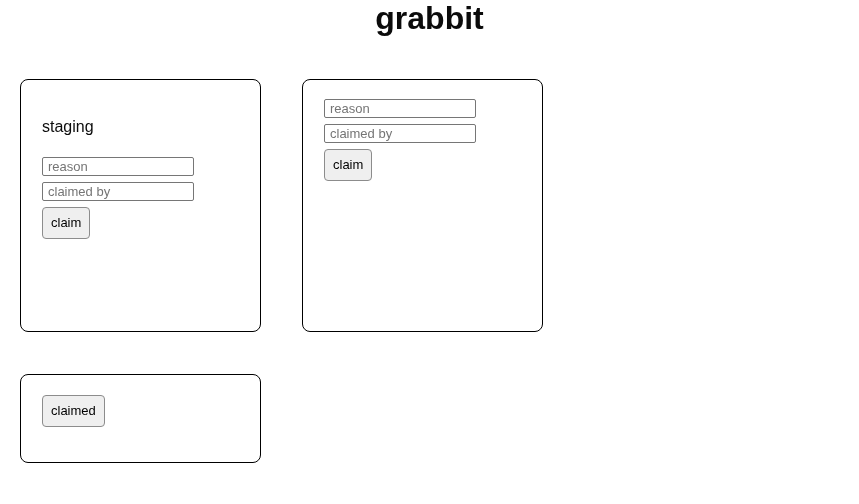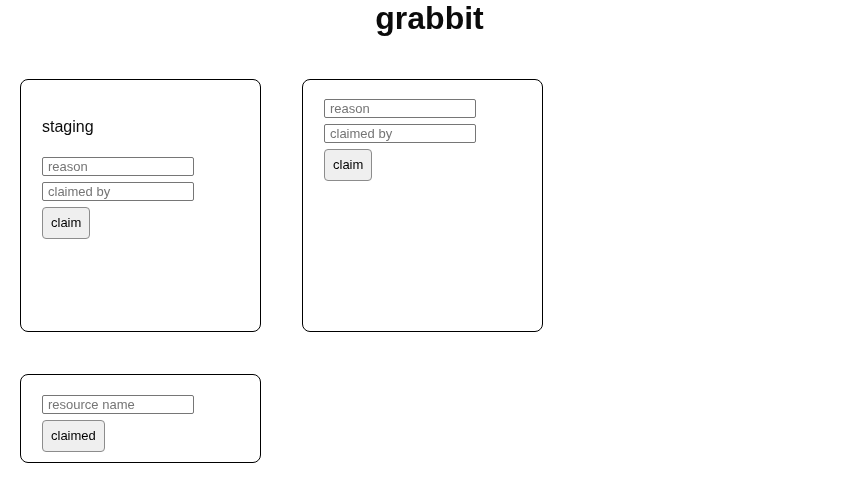--- a/index.html
+++ b/index.html
@@ -105,17 +105,16 @@
 
     <div class="card">
       <input class="input" type="text" placeholder="reason" style="">
       <input class="input" type="text" placeholder="claimed by" style="">
       <button class="btn">claim</button>
     </div>
 
   </section>
 
   <div class="card card-create">
-    <input class="input" type="text" placeholder="resource name" style="">
     <button class="btn">claimed</button>
   </div>
 
 </main>
 
 </body></html>

